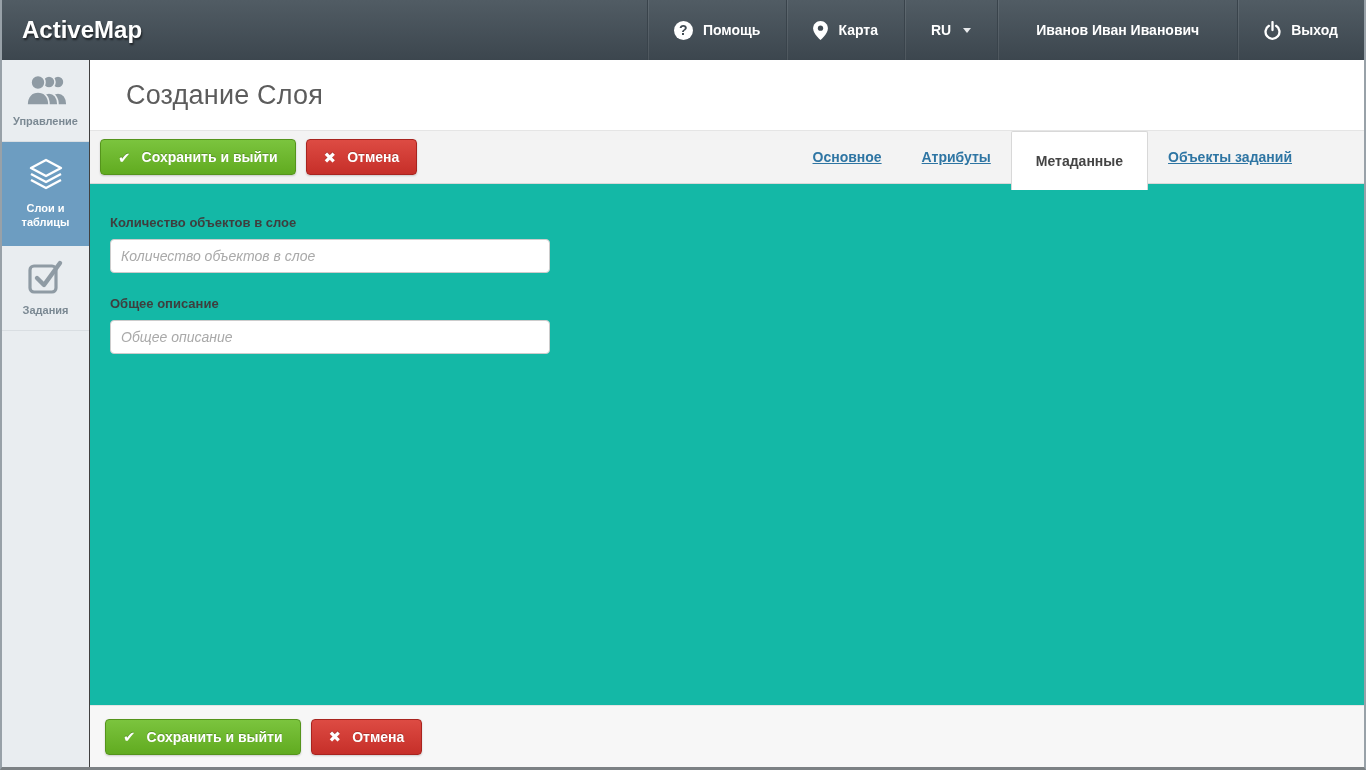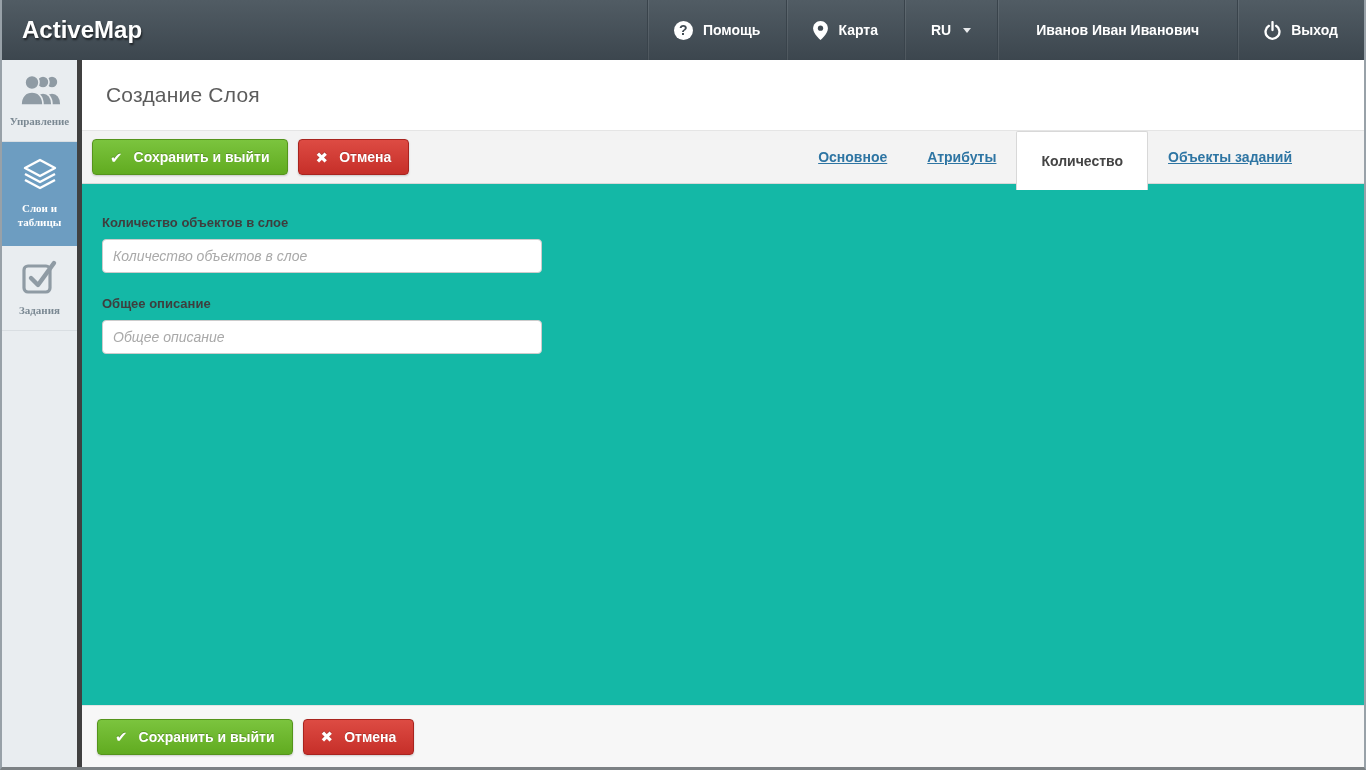--- a/index.html
+++ b/index.html
@@ -53,24 +53,24 @@
     border-right: 4px solid transparent;
     border-top: 5px solid #e8eaec;
   }
   .hicon { display: inline-flex; align-items: center; }
 
   
   .app-body { flex: 1; display: flex; min-height: 0; }
 
   
   .sidebar {
-    width: 80px; flex: none;
+    width: 88px; flex: none;
     background: #e9edf0;
-    border-right: 5px solid #404040;
-    display: flex; flex-direction: column; font-family: Liberation Serif, serif;
+    border-right: 1px solid #404040;
+    display: flex; flex-direction: column;
   }
   .side-item {
     display: flex; flex-direction: column; align-items: center; justify-content: center;
     gap: 9px; padding: 13px 5px 12px;
     border-bottom: 1px solid #d9dee2;
     color: #7b8993; font-size: 11px; font-weight: bold; text-align: center;
     cursor: pointer; line-height: 1.25;
   }
   .side-item .si { display: flex; align-items: center; justify-content: center; }
   .side-item.active {
@@ -78,21 +78,21 @@
     padding-top: 16px; padding-bottom: 16px;
   }
 
   
   .main { flex: 1; display: flex; flex-direction: column; min-width: 0; background: #fdfdfd; }
   .page-head {
     height: 70px; flex: none; background: #fff;
     display: flex; align-items: center; padding: 0 20px;
   }
   .page-head h1 {
-    margin: 4px; font-size: 21px; font-weight: 400; color: #5c5c5c; letter-spacing: 0.2px;
+    margin: 16px; font-size: 27px; font-weight: 400; color: #5c5c5c; letter-spacing: 0.2px;
   }
 
   
   .toolbar {
     height: 54px; flex: none; position: relative; z-index: 2;
     background: #f3f3f3;
     border-top: 1px solid #e5e5e5;
     border-bottom: 1px solid #d8d8d8;
     display: flex; align-items: center;
     padding-left: 10px;
@@ -253,21 +253,21 @@
           <span>Сохранить и выйти</span>
         </button>
         <button class="btn btn-red">
           <span class="i">✖</span>
           <span>Отмена</span>
         </button>
 
         <div class="tabs">
           <a class="tab-link">Основное</a>
           <a class="tab-link">Атрибуты</a>
-          <div class="tab-active">Количество</div>
+          <div class="tab-active">Метаданные</div>
           <a class="tab-link">Объекты заданий</a>
         </div>
       </div>
 
       <div class="content">
         <div class="form-group">
           <label>Количество объектов в слое</label>
           <input type="text" placeholder="Количество объектов в слое" style="">
         </div>
         <div class="form-group">

